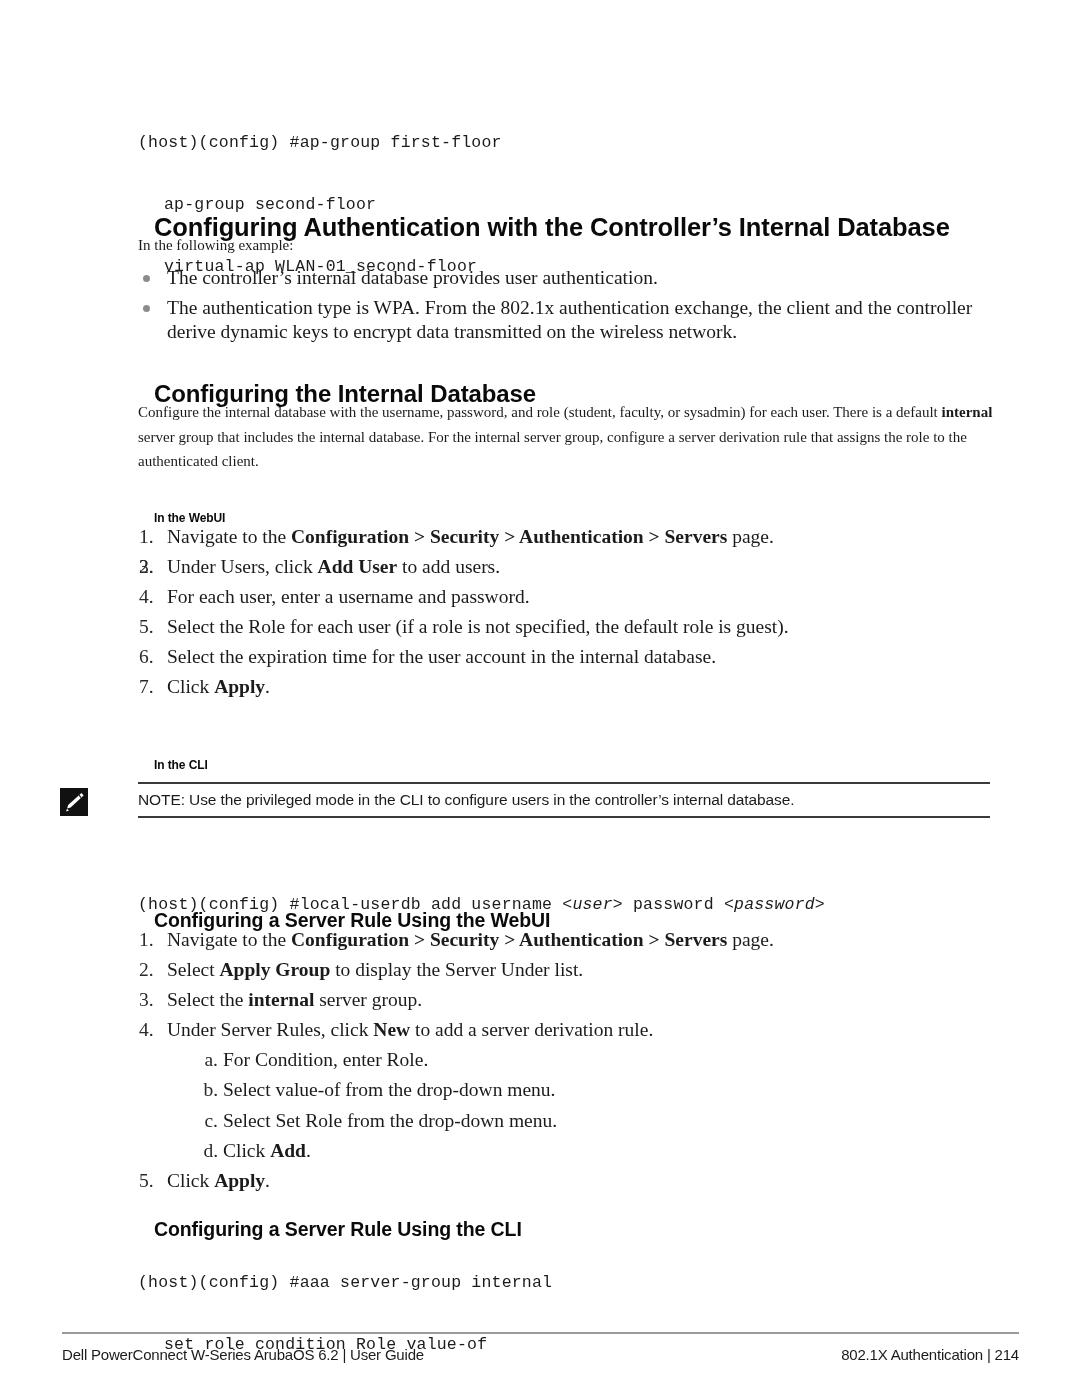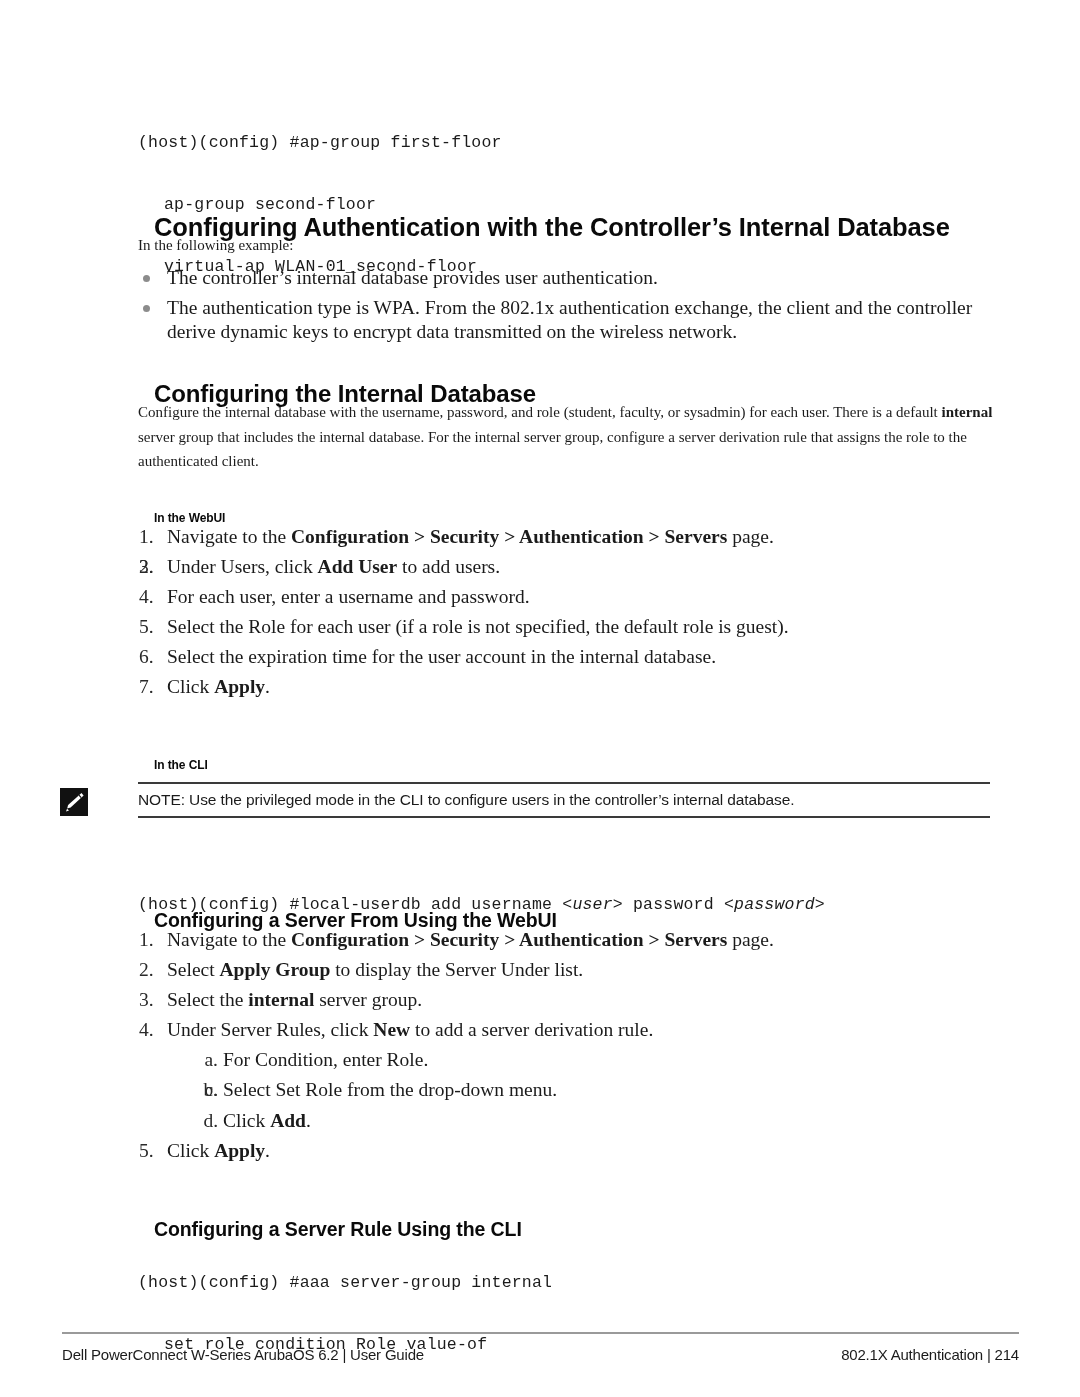--- a/index.html
+++ b/index.html
@@ -287,21 +287,21 @@
         <div class="note-text">NOTE: Use the privileged mode in the CLI to configure users in the controller’s internal database.</div>
       </div>
     </div>
 
     <div class="blk" style="top:854px;">
       <div class="code-block">
         <div class="code-line"><span>(host)(config) #local-userdb add username </span><em>&lt;user&gt;</em><span> password </span><em>&lt;password&gt;</em></div>
       </div>
     </div>
 
-    <h3 class="h-rule blk" style="top:893px;">Configuring a Server From Using the WebUI</h3>
+    <h3 class="h-rule blk" style="top:893px;">Configuring a Server Rule Using the WebUI</h3>
 
     <ol class="steps blk" style="top:928px;">
       <li>
         <span class="marker">1.</span>
         <span>Navigate to the </span><b>Configuration &gt; Security &gt; Authentication &gt; Servers</b><span> page.</span>
       </li>
       <li>
         <span class="marker">2.</span>
         <span>Select </span><b>Apply Group</b><span> to display the Server Under list.</span>
       </li>
@@ -313,21 +313,21 @@
         <span class="marker">4.</span>
         <span>Under Server Rules, click </span><b>New</b><span> to add a server derivation rule.</span>
 
         <ol class="substeps">
           <li>
             <span class="marker">a.</span>
             <span>For Condition, enter Role.</span><b></b><span></span>
           </li>
           <li>
             <span class="marker">b.</span>
-            <b></b><span></span>
+            <span>Select value-of from the drop-down menu.</span><b></b><span></span>
           </li>
           <li>
             <span class="marker">c.</span>
             <span>Select Set Role from the drop-down menu.</span><b></b><span></span>
           </li>
           <li>
             <span class="marker">d.</span>
             <span>Click </span><b>Add</b><span>.</span>
           </li>
         </ol>

